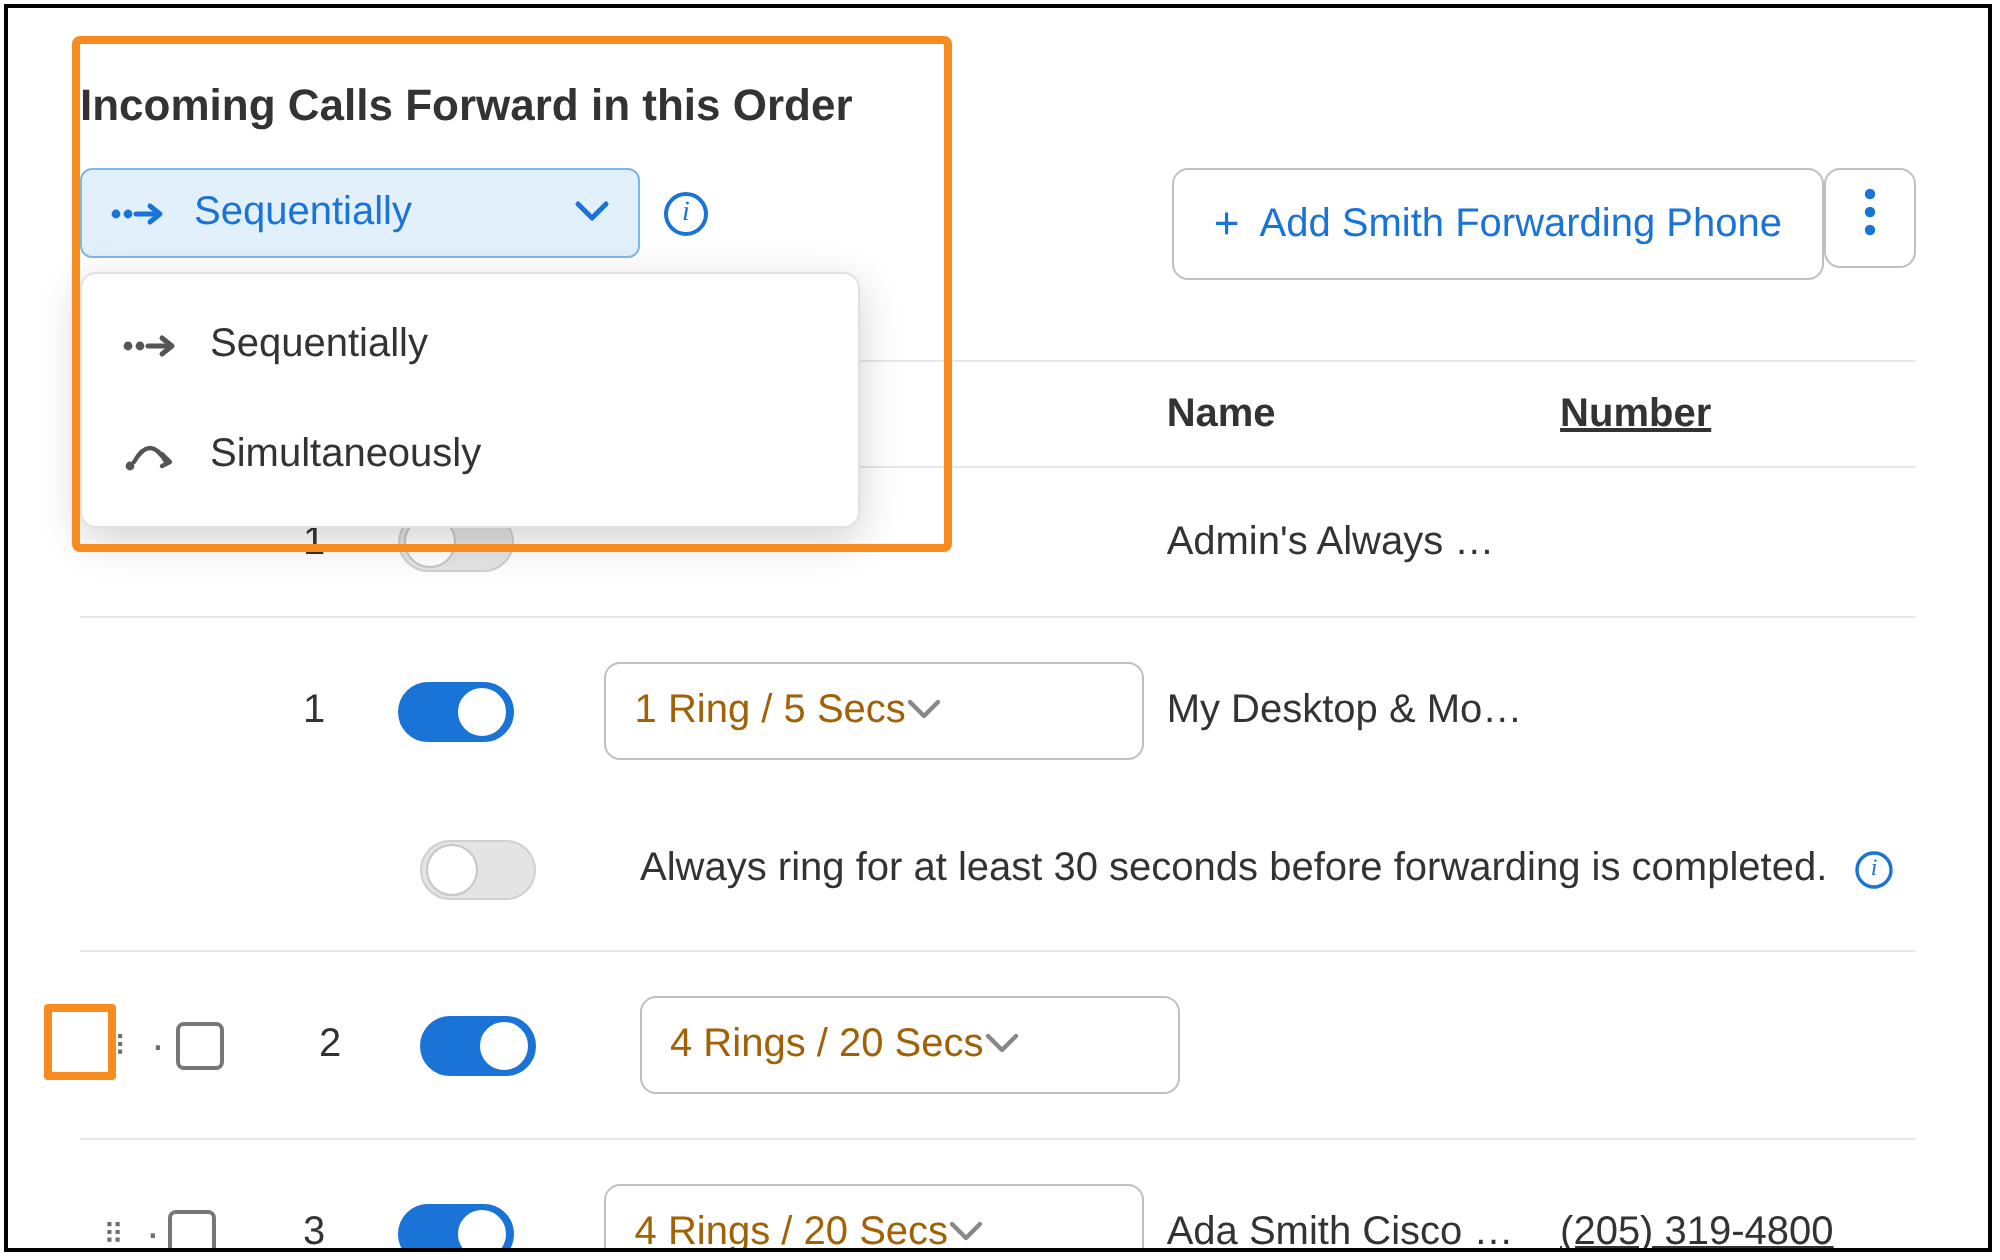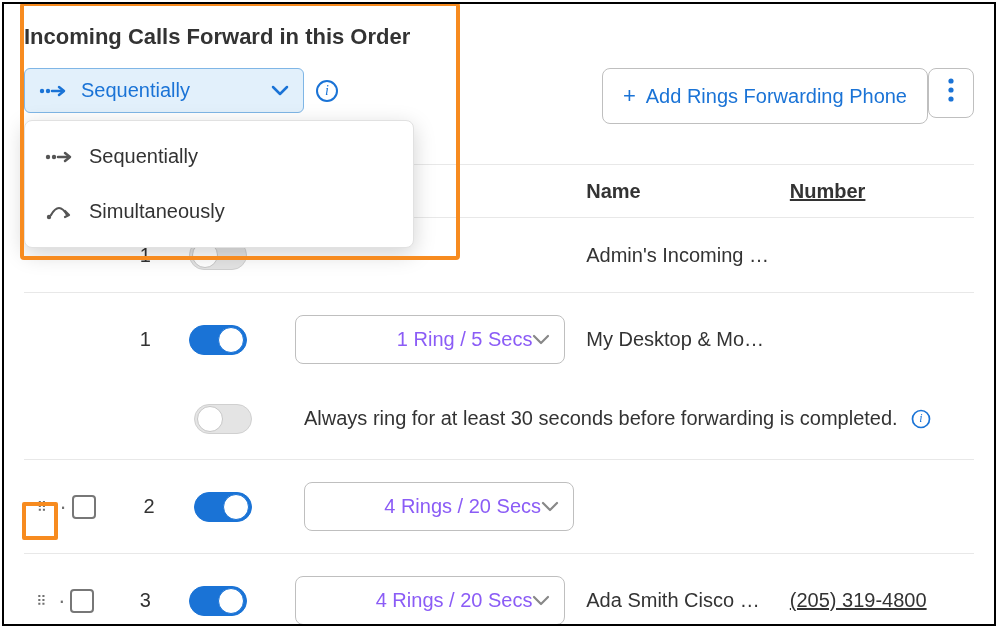--- a/index.html
+++ b/index.html
@@ -1,19 +1,19 @@
 <!DOCTYPE html>
 <html><head>
 <meta charset="utf-8">
 <style>
   * { box-sizing: border-box; }
   html, body { margin:0; padding:0; font-family: Arial, Helvetica, sans-serif; background:#fff; }
   body { width:1000px; height:630px; position:relative; color:#333; }
 
-  .frame { position:absolute; left:2px; top:2px; right:4px; bottom:4px; border:2px solid #000; padding:0; overflow:hidden; background:#fff;}
+  .frame { position:absolute; left:2px; top:2px; right:4px; bottom:4px; border:2px solid #000; padding:16px; overflow:hidden; background:#fff;}
   .inner { padding:20px 20px 0 20px; }
 
   .title { font-size:22px; font-weight:700; color:#333; margin:0 0 18px 0; }
 
   .toprow { display:flex; align-items:flex-start; }
   .left-group { position:relative; display:flex; align-items:center; gap:12px; }
 
   .dd-trigger {
     display:flex; align-items:center; gap:14px;
     background:#e2f0fb; border:1px solid #7fb6e6;
@@ -105,23 +105,23 @@
     background:#e4e4e4; border:1px solid #d0d0d0;
   }
   .toggle .knob {
     position:absolute; top:1px; left:2px; width:26px; height:26px; border-radius:50%;
     background:#fff; border:1px solid #c7c7c7;
   }
   .toggle.on { background:#1a73d6; border-color:#1a73d6; }
   .toggle.on .knob { left:auto; right:2px; border-color:#1a73d6; }
 
   .ring-select {
-    display:flex; align-items:center; justify-content:flex-end;
+    display:flex; align-items:center; justify-content:flex-start;
     border:1px solid #bfbfbf; border-radius:8px; padding:12px 14px;
-    width:270px; font-size:20px; background:#fff; cursor:pointer; color:#8b5cf6;
+    width:270px; font-size:20px; background:#fff; cursor:pointer; color:#a16207;
   }
   .ring-select .chev2 { color:#777; }
 
   .always-row .text { font-size:20px; color:#333; }
   .always-row { padding:10px 0 18px 0;justify-content:center; }
 
   .hl-orange-2 {
     position:absolute; left:18px; top:498px;
     width:36px; height:38px;
     border:4px solid #f78b1f; border-radius:2px;
@@ -181,21 +181,21 @@
             </span>
             <span>Simultaneously</span>
           </div>
         </div>
       </div>
 
       <div class="spacer"></div>
 
       <div class="add-btn">
         <span class="plus">+</span>
-        <span>Add Rings Forwarding Phone</span>
+        <span>Add Smith Forwarding Phone</span>
       </div>
 
       <div class="more-btn">
         <span>
           <svg width="8" height="26" viewBox="0 0 8 26">
             <circle cx="4" cy="4" r="2.6" fill="#1a73d6"></circle>
             <circle cx="4" cy="13" r="2.6" fill="#1a73d6"></circle>
             <circle cx="4" cy="22" r="2.6" fill="#1a73d6"></circle>
           </svg>
         </span>
@@ -221,21 +221,21 @@
       <div class="trow">
         <div class="col-handle"></div>
         <div class="col-check"></div>
         <div class="col-order">1</div>
         <div class="col-active">
             <div class="toggle">
               <div class="knob"></div>
             </div>
           </div>
         <div class="col-ring"></div>
-        <div class="col-name">Admin's Incoming …</div>
+        <div class="col-name">Admin's Always …</div>
         <div class="col-number"></div>
       </div>
 
       <div class="trow noborder">
         <div class="col-handle"></div>
         <div class="col-check"></div>
         <div class="col-order">1</div>
         <div class="col-active">
             <div class="toggle on">
               <div class="knob"></div>

